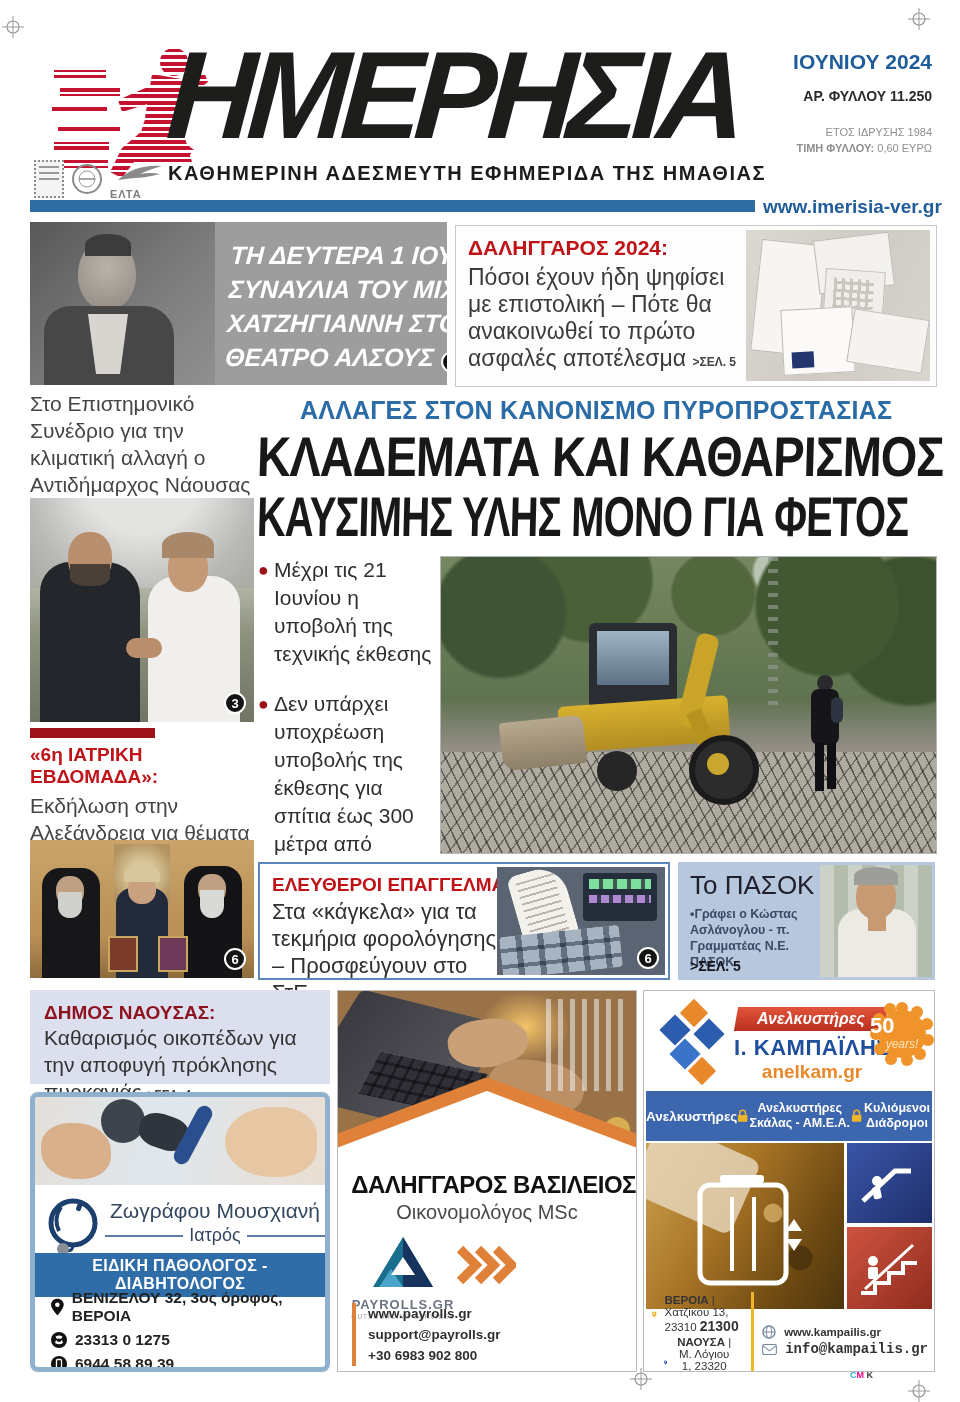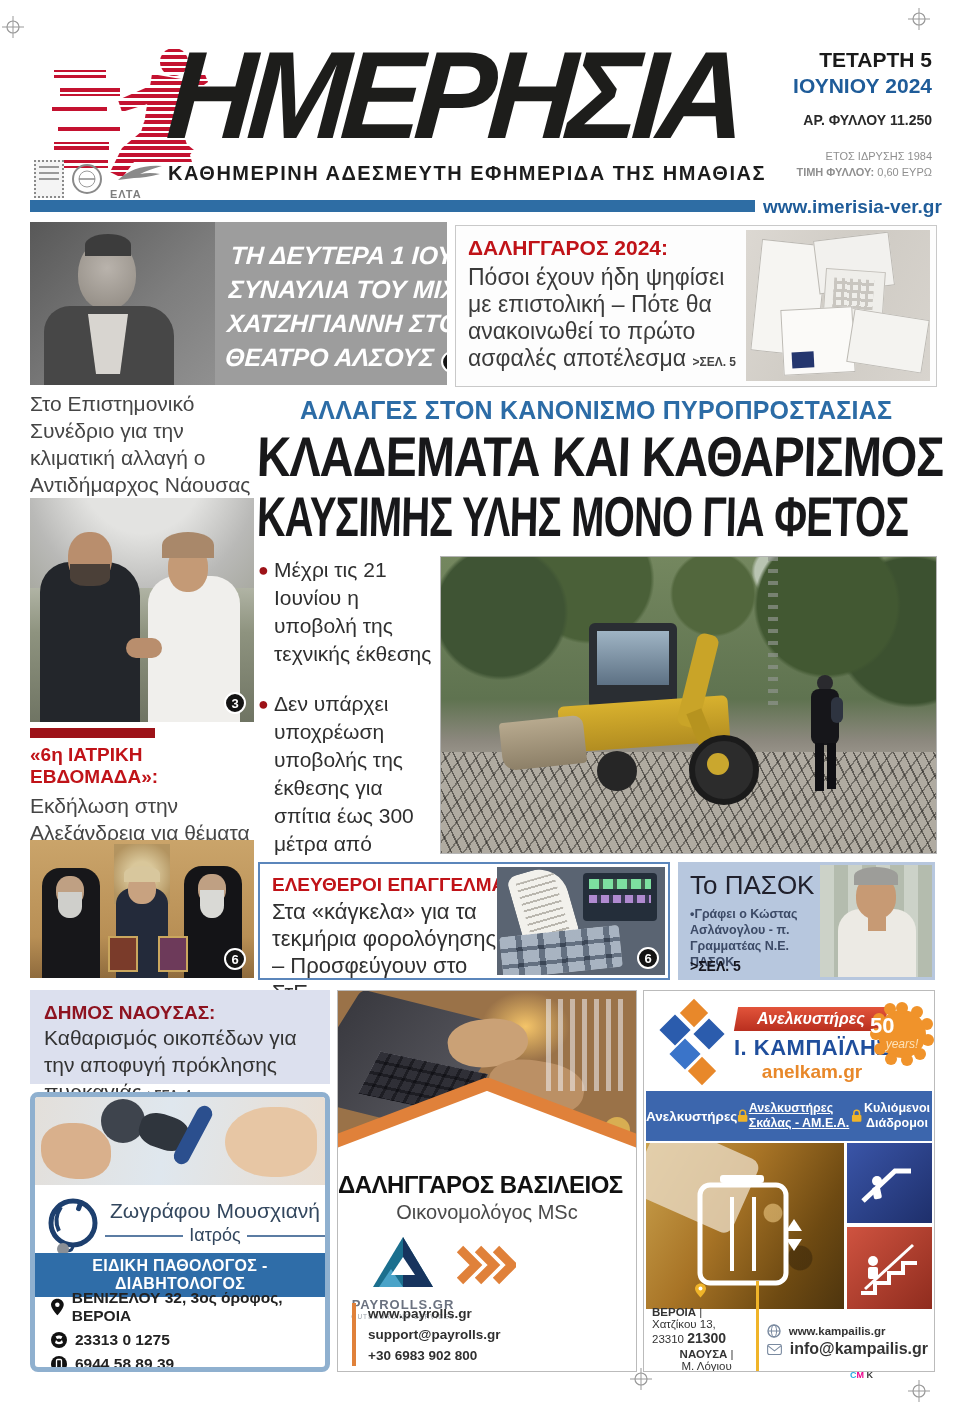--- a/index.html
+++ b/index.html
@@ -64,21 +64,20 @@
         <polygon points="96,84 70,106 58,130 70,136 88,112 104,96"></polygon>
         <polygon points="92,80 130,86 140,120 80,120"></polygon>
       </g>
     </svg>
   </div>
 
   <div class="abs" style="left:168px;top:36px;width:600px;height:120px;font-size:122px;font-weight:bold;font-style:italic;
               color:#1d1d1b;letter-spacing:-8px;line-height:118px;transform:skewX(-4deg) scaleY(1.02);transform-origin:left center;">ΗΜΕΡΗΣΙΑ</div>
 
   <div class="abs" style="left:700px;top:48px;width:232px;text-align:right;">
-    <div style="font-size:21px;font-weight:bold;color:#1a1a1a;">ΤΕΤΑΡΤΗ 5</div>
     <div style="font-size:21px;font-weight:bold;color:#1f5c99;margin-top:2px;">ΙΟΥΝΙΟΥ 2024</div>
     <div style="font-size:14px;font-weight:bold;color:#2a2a2a;margin-top:14px;">ΑΡ. ΦΥΛΛΟΥ 11.250</div>
     <div style="font-size:11px;color:#8f8f8f;margin-top:22px;">ΕΤΟΣ ΙΔΡΥΣΗΣ 1984</div>
     <div style="font-size:11px;color:#8f8f8f;margin-top:4px;">
       <b>ΤΙΜΗ ΦΥΛΛΟΥ:</b><span> 0,60 ΕΥΡΩ</span>
     </div>
   </div>
 
   <div class="abs" style="left:34px;top:160px;width:26px;height:34px;border:2px dotted #8a8a8a;background:#f4f4f4;">
     <div style="margin:4px 3px;height:2px;background:#999"></div>
@@ -305,21 +304,21 @@
       <div class="abs" style="left:110px;top:28px;width:80px;height:48px;border-radius:40% 50% 45% 50%;background:#caa176;transform:rotate(-8deg);"></div>
       <div class="abs" style="left:150px;top:70px;width:96px;height:54px;border-radius:45% 40% 50% 45%;background:#bb9065;transform:rotate(10deg);"></div>
       <div class="abs" style="left:120px;top:118px;width:96px;height:44px;background:repeating-linear-gradient(90deg,#5b5b63 0 10px,#2f2f36 10px 13px),repeating-linear-gradient(#5b5b63 0 10px,#2f2f36 10px 13px);background-blend-mode:multiply;transform:rotate(-5deg);border-radius:4px;"></div>
       <div class="abs" style="right:10px;top:8px;width:80px;height:92px;background:repeating-linear-gradient(90deg,rgba(240,240,245,.55) 0 5px,transparent 5px 12px);"></div>
       <div class="abs" style="right:6px;bottom:26px;width:26px;height:26px;border-radius:50%;background:#d8ae52;box-shadow:-16px 8px 0 #c99c45,-34px 14px 0 #b88d3c,-6px 18px 0 #e0b95e;"></div>
       <svg class="abs" style="left:0;bottom:-1px;" width="298" height="92" viewBox="0 0 298 92">
         <polygon points="0,92 0,66 149,10 298,66 298,92" fill="#ffffff"></polygon>
         <polyline points="-4,64 149,6 302,64" fill="none" stroke="#e0813a" stroke-width="13"></polyline>
       </svg>
     </div>
-    <div style="text-align:left;font-size:24px;font-weight:bold;color:#111;letter-spacing:-0.5px;margin-top:2px;">ΔΑΛΗΓΓΑΡΟΣ ΒΑΣΙΛΕΙΟΣ</div>
+    <div style="text-align:right;font-size:24px;font-weight:bold;color:#111;letter-spacing:-0.5px;margin-top:2px;">ΔΑΛΗΓΓΑΡΟΣ ΒΑΣΙΛΕΙΟΣ</div>
     <div style="text-align:center;font-size:20px;color:#4a4a4a;margin-top:2px;">Οικονομολόγος MSc</div>
     <div class="abs" style="left:10px;top:244px;width:110px;text-align:center;">
       <svg width="64" height="56" viewBox="0 0 64 56">
         <polygon points="32,2 62,52 2,52" fill="#1b6f8e"></polygon>
         <polygon points="32,2 62,52 32,52" fill="#17345e"></polygon>
         <polygon points="20,34 32,52 8,52" fill="#4aa3c8"></polygon>
         <polygon points="32,22 44,40 20,40" fill="#fff"></polygon>
       </svg>
       <div style="font-size:13px;font-weight:bold;color:#6b7280;letter-spacing:1px;margin-top:2px;">PAYROLLS.GR</div>
       <div style="font-size:6.5px;color:#9aa0a8;letter-spacing:1px;margin-top:1px;">OUTSOURCING SERVICES</div>
@@ -368,21 +367,21 @@
       </svg>
       <div class="abs" style="left:0;top:14px;width:64px;color:#fff;font-weight:bold;font-size:22px;">50</div>
       <div class="abs" style="left:0;top:38px;width:64px;text-align:center;color:#fde2b8;font-style:italic;font-size:12px;">years!</div>
     </div>
     <div style="position:absolute;left:2px;top:100px;width:286px;height:50px;background:#3c66ad;display:flex;align-items:center;color:#fff;font-weight:bold;">
       <div style="width:92px;text-align:center;font-size:13.5px;">Ανελκυστήρες</div>
       <svg width="12" height="14" viewBox="0 0 12 14">
           <rect x="1" y="6" width="10" height="7" rx="1" fill="#f0b429"></rect>
           <path d="M3 6V4a3 3 0 0 1 6 0v2" fill="none" stroke="#f0b429" stroke-width="1.6"></path>
         </svg>
-      <div style="width:108px;text-align:left;font-size:12.5px;line-height:15px;text-decoration:underline;">Ανελκυστήρες Σκάλας - ΑΜ.Ε.Α.</div>
+      <div style="width:108px;text-align:center;font-size:12.5px;line-height:15px;">Ανελκυστήρες Σκάλας - ΑΜ.Ε.Α.</div>
       <svg width="12" height="14" viewBox="0 0 12 14">
           <rect x="1" y="6" width="10" height="7" rx="1" fill="#f0b429"></rect>
           <path d="M3 6V4a3 3 0 0 1 6 0v2" fill="none" stroke="#f0b429" stroke-width="1.6"></path>
         </svg>
       <div style="width:74px;text-align:center;font-size:12.5px;line-height:15px;">Κυλιόμενοι Διάδρομοι</div>
     </div>
     <div class="abs photo" style="left:2px;top:152px;width:198px;height:166px;background:linear-gradient(120deg,#caa24e 0%,#a87426 40%,#6e4a12 75%,#4e350e 100%);">
       <div class="abs" style="left:100px;top:10px;width:90px;height:150px;background:radial-gradient(circle at 30% 40%,rgba(255,220,150,.5) 0 8%,transparent 9%),radial-gradient(circle at 60% 70%,rgba(60,40,10,.6) 0 10%,transparent 11%);"></div>
       <div class="abs" style="left:-6px;top:-6px;width:110px;height:80px;background:#e8d9c2;border-radius:10px;transform:rotate(24deg);opacity:.8;"></div>
       <svg class="abs" style="left:48px;top:28px" width="110" height="118" viewBox="0 0 110 118">
@@ -404,21 +403,21 @@
     <div class="abs photo" style="left:203px;top:236px;width:85px;height:82px;background:linear-gradient(135deg,#cf5340,#8f2c1e);">
       <svg style="position:absolute;left:10px;top:12px" width="64" height="58" viewBox="0 0 64 58">
         <path d="M4 54 H18 V44 H32 V34 H46 V24 H60" fill="none" stroke="#fff" stroke-width="4"></path>
         <line x1="8" y1="50" x2="56" y2="6" stroke="#fff" stroke-width="3"></line>
         <circle cx="16" cy="22" r="5" fill="#fff"></circle>
         <rect x="11" y="28" width="10" height="12" rx="2" fill="#fff"></rect>
       </svg>
     </div>
     <div class="abs" style="left:8px;top:326px;width:276px;height:48px;display:flex;align-items:center;">
       <div style="width:168px;border-right:3px solid #f0b429;padding-right:6px;">
-        <div class="contact-row" style="margin:2px 0;flex-direction:column;">
+        <div class="contact-row" style="margin:2px 0;">
           <svg width="11" height="15" viewBox="0 0 14 18">
               <path d="M7 0C3 0 0 3 0 6.5 0 11 7 18 7 18S14 11 14 6.5C14 3 11 0 7 0Z" fill="#f0b429"></path>
               <circle cx="7" cy="6.5" r="2.5" fill="#fff"></circle>
             </svg>
           <span style="font-size:11.5px;color:#333;"><b>ΒΕΡΟΙΑ</b> <span>| Χατζίκου 13, 23310 </span><b style="font-size:14px;">21300</b></span>
         </div>
         <div class="contact-row" style="margin:2px 12px;text-align:center;">
           <svg width="11" height="15" viewBox="0 0 14 18">
               <path d="M7 0C3 0 0 3 0 6.5 0 11 7 18 7 18S14 11 14 6.5C14 3 11 0 7 0Z" fill="#2b5cad"></path>
               <circle cx="7" cy="6.5" r="2.5" fill="#fff"></circle>
@@ -433,19 +432,19 @@
               <ellipse cx="7" cy="7" rx="2.6" ry="6" fill="none" stroke="#7a8aa0" stroke-width="1"></ellipse>
               <line x1="1" y1="7" x2="13" y2="7" stroke="#7a8aa0" stroke-width="1"></line>
             </svg>
           <span style="font-size:11.5px;font-weight:bold;color:#333;">www.kampailis.gr</span>
         </div>
         <div class="contact-row" style="margin:2px 0;">
           <svg width="15" height="11" viewBox="0 0 16 12">
               <rect x="0.5" y="0.5" width="15" height="11" rx="2" fill="none" stroke="#7a8aa0" stroke-width="1.2"></rect>
               <path d="M1 2 8 7.5 15 2" fill="none" stroke="#7a8aa0" stroke-width="1.2"></path>
             </svg>
-          <span style="font-size:16px;font-weight:bold;color:#333;">info@kampailis.gr</span>
+          <span style="font-size:14px;font-weight:bold;color:#333;font-family:Liberation Mono, monospace;">info@kampailis.gr</span>
         </div>
       </div>
     </div>
   </div>
 
 </div>
 
 </body></html>

